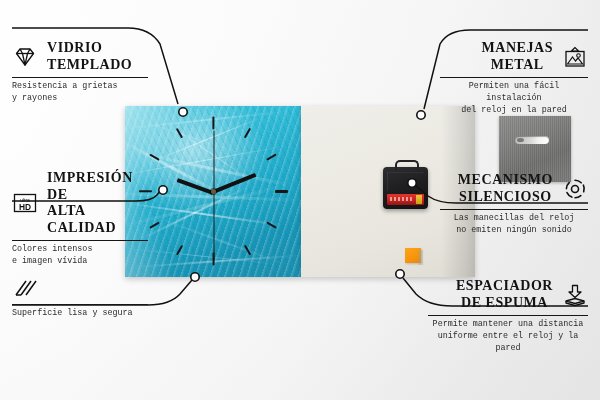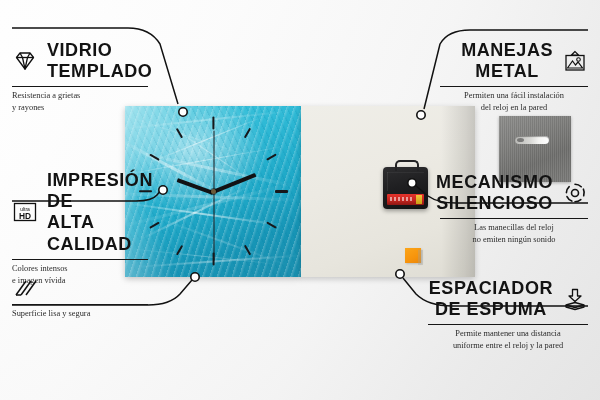--- a/index.html
+++ b/index.html
@@ -87,26 +87,26 @@
     position:absolute;left:104px;top:142px;width:16px;height:15px;
     background:linear-gradient(150deg,#fba519 0%, #f7940c 60%, #e9870a 100%);
     box-shadow:1px 1px 2px rgba(0,0,0,.18);
   }
   .foam:after{content:"";position:absolute;left:13px;top:2px;width:5px;height:15px;background:rgba(160,160,155,.35);}
 
   
   .callout{position:absolute;}
   .c-head{display:flex;align-items:center;gap:9px;}
   .c-title{
-    font-family:Liberation Sans, sans-serif;font-weight:700;font-size:18px;
+    font-family:Liberation Serif, serif;font-weight:700;font-size:14px;
     letter-spacing:.55px;color:#131313;line-height:1.18;white-space:pre-line;
   }
   .c-rule{height:1px;background:#161616;margin-top:4px;}
   .c-desc{
-    font-family:Liberation Serif, serif;font-size:8.4px;color:#2b2b2b;
+    font-family:Liberation Mono, monospace;font-size:8.4px;color:#2b2b2b;
     line-height:1.42;margin-top:3px;white-space:pre-line;
   }
   .left .c-head{justify-content:flex-start;}
   .left .c-title{text-align:left;}
   .left .c-desc{text-align:left;}
   .right .c-head{justify-content:flex-end;}
   .right .c-title{text-align:center;}
   .right .c-desc{text-align:center;}
   .ico{width:26px;height:24px;flex:0 0 26px;display:block;}
   .ico svg{display:block;width:26px;height:24px;}

